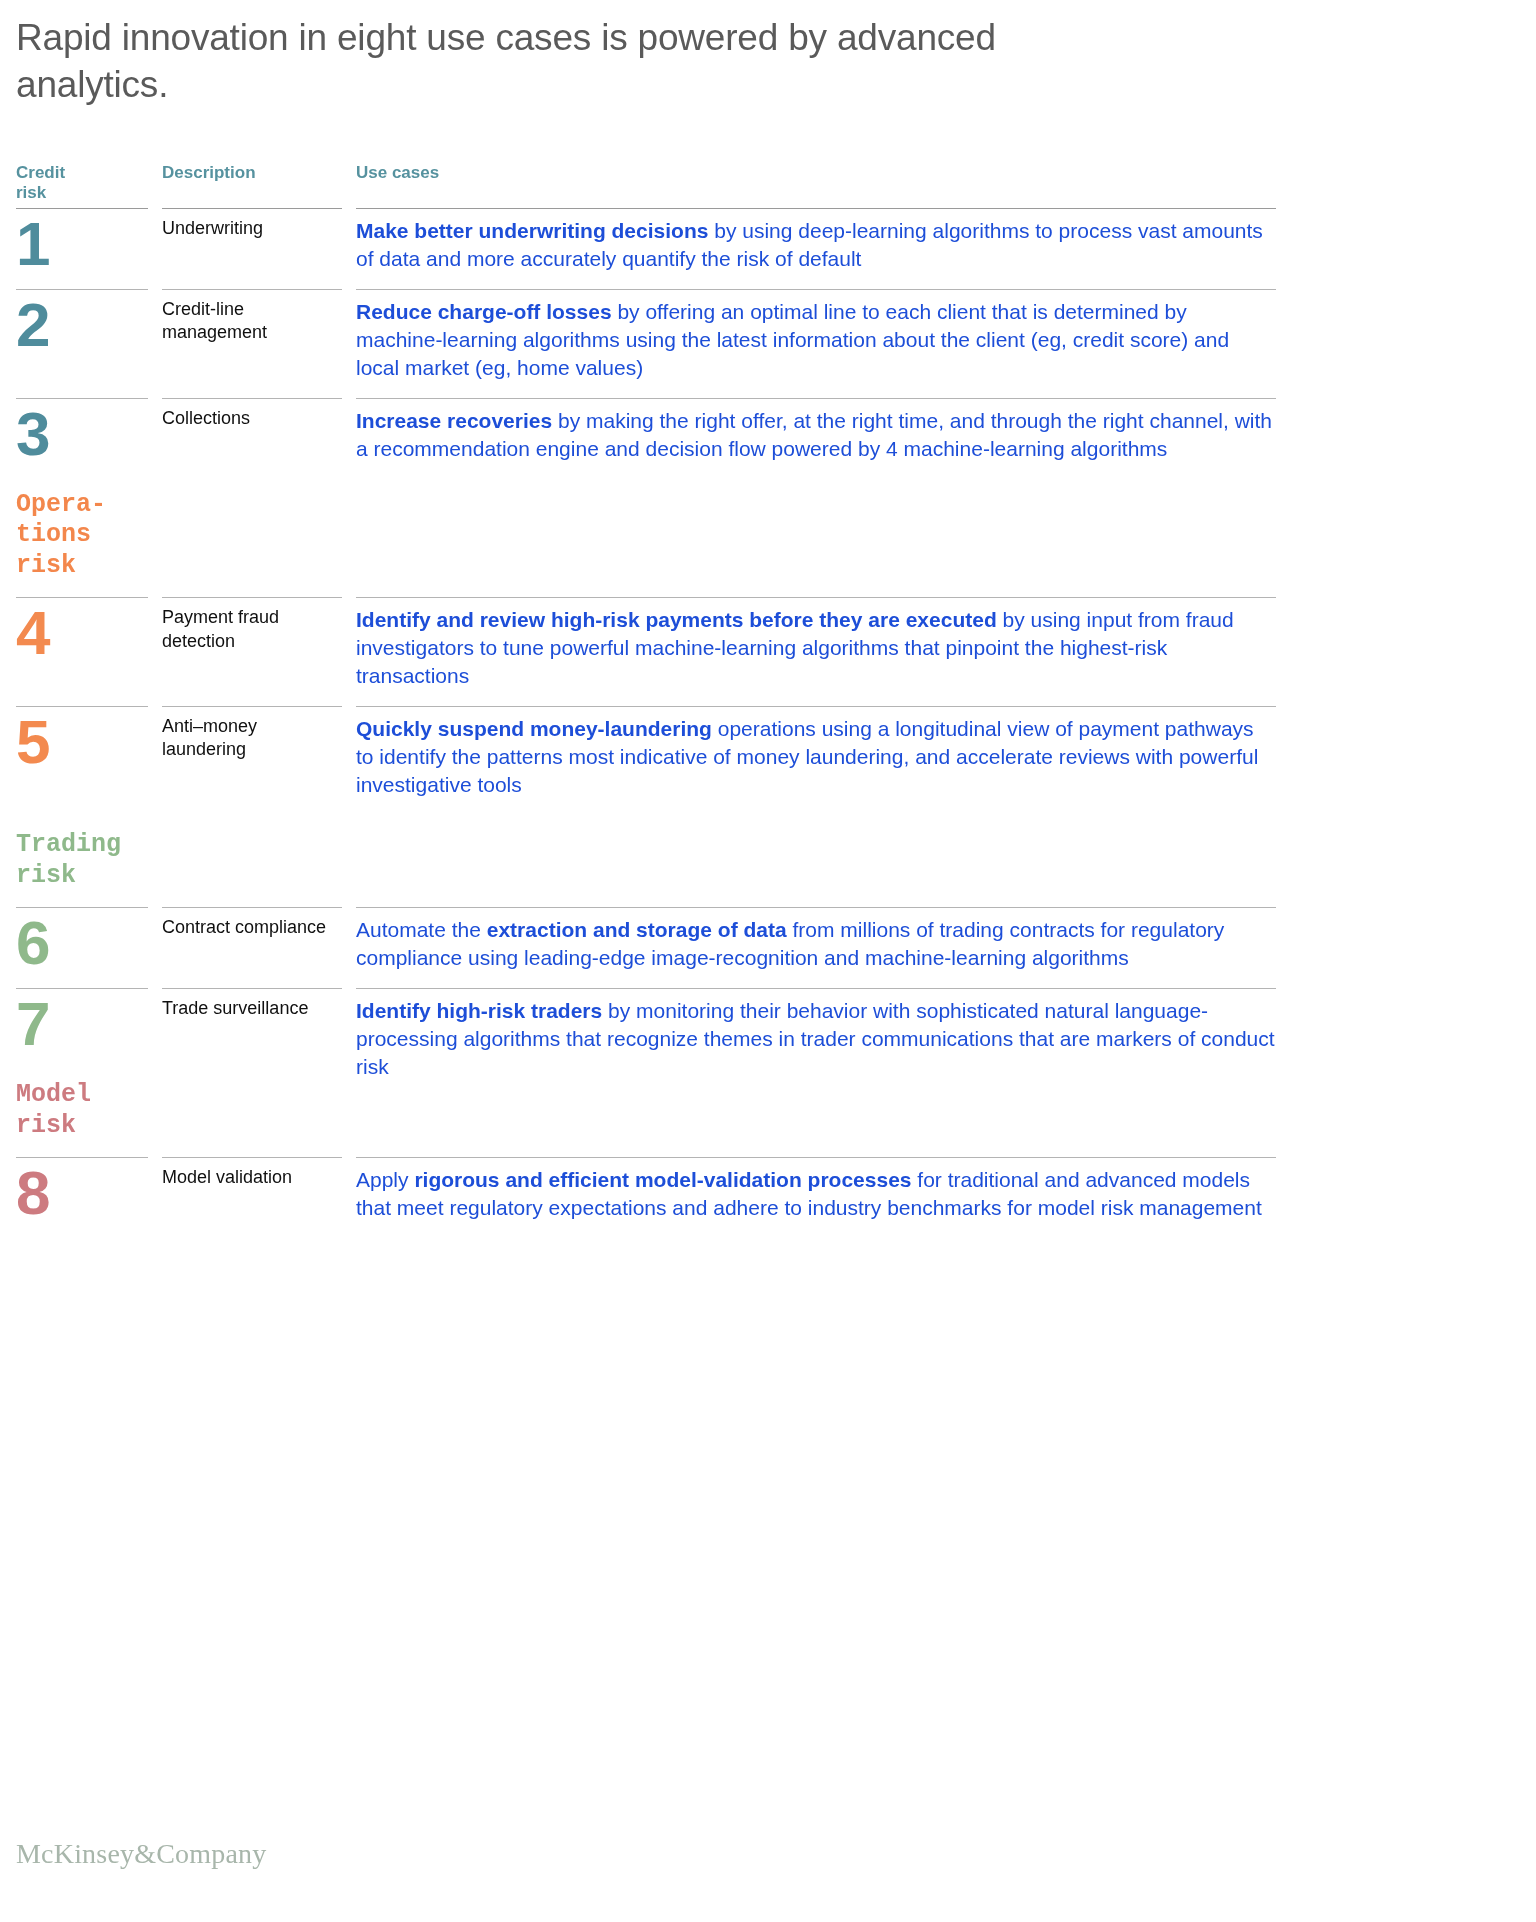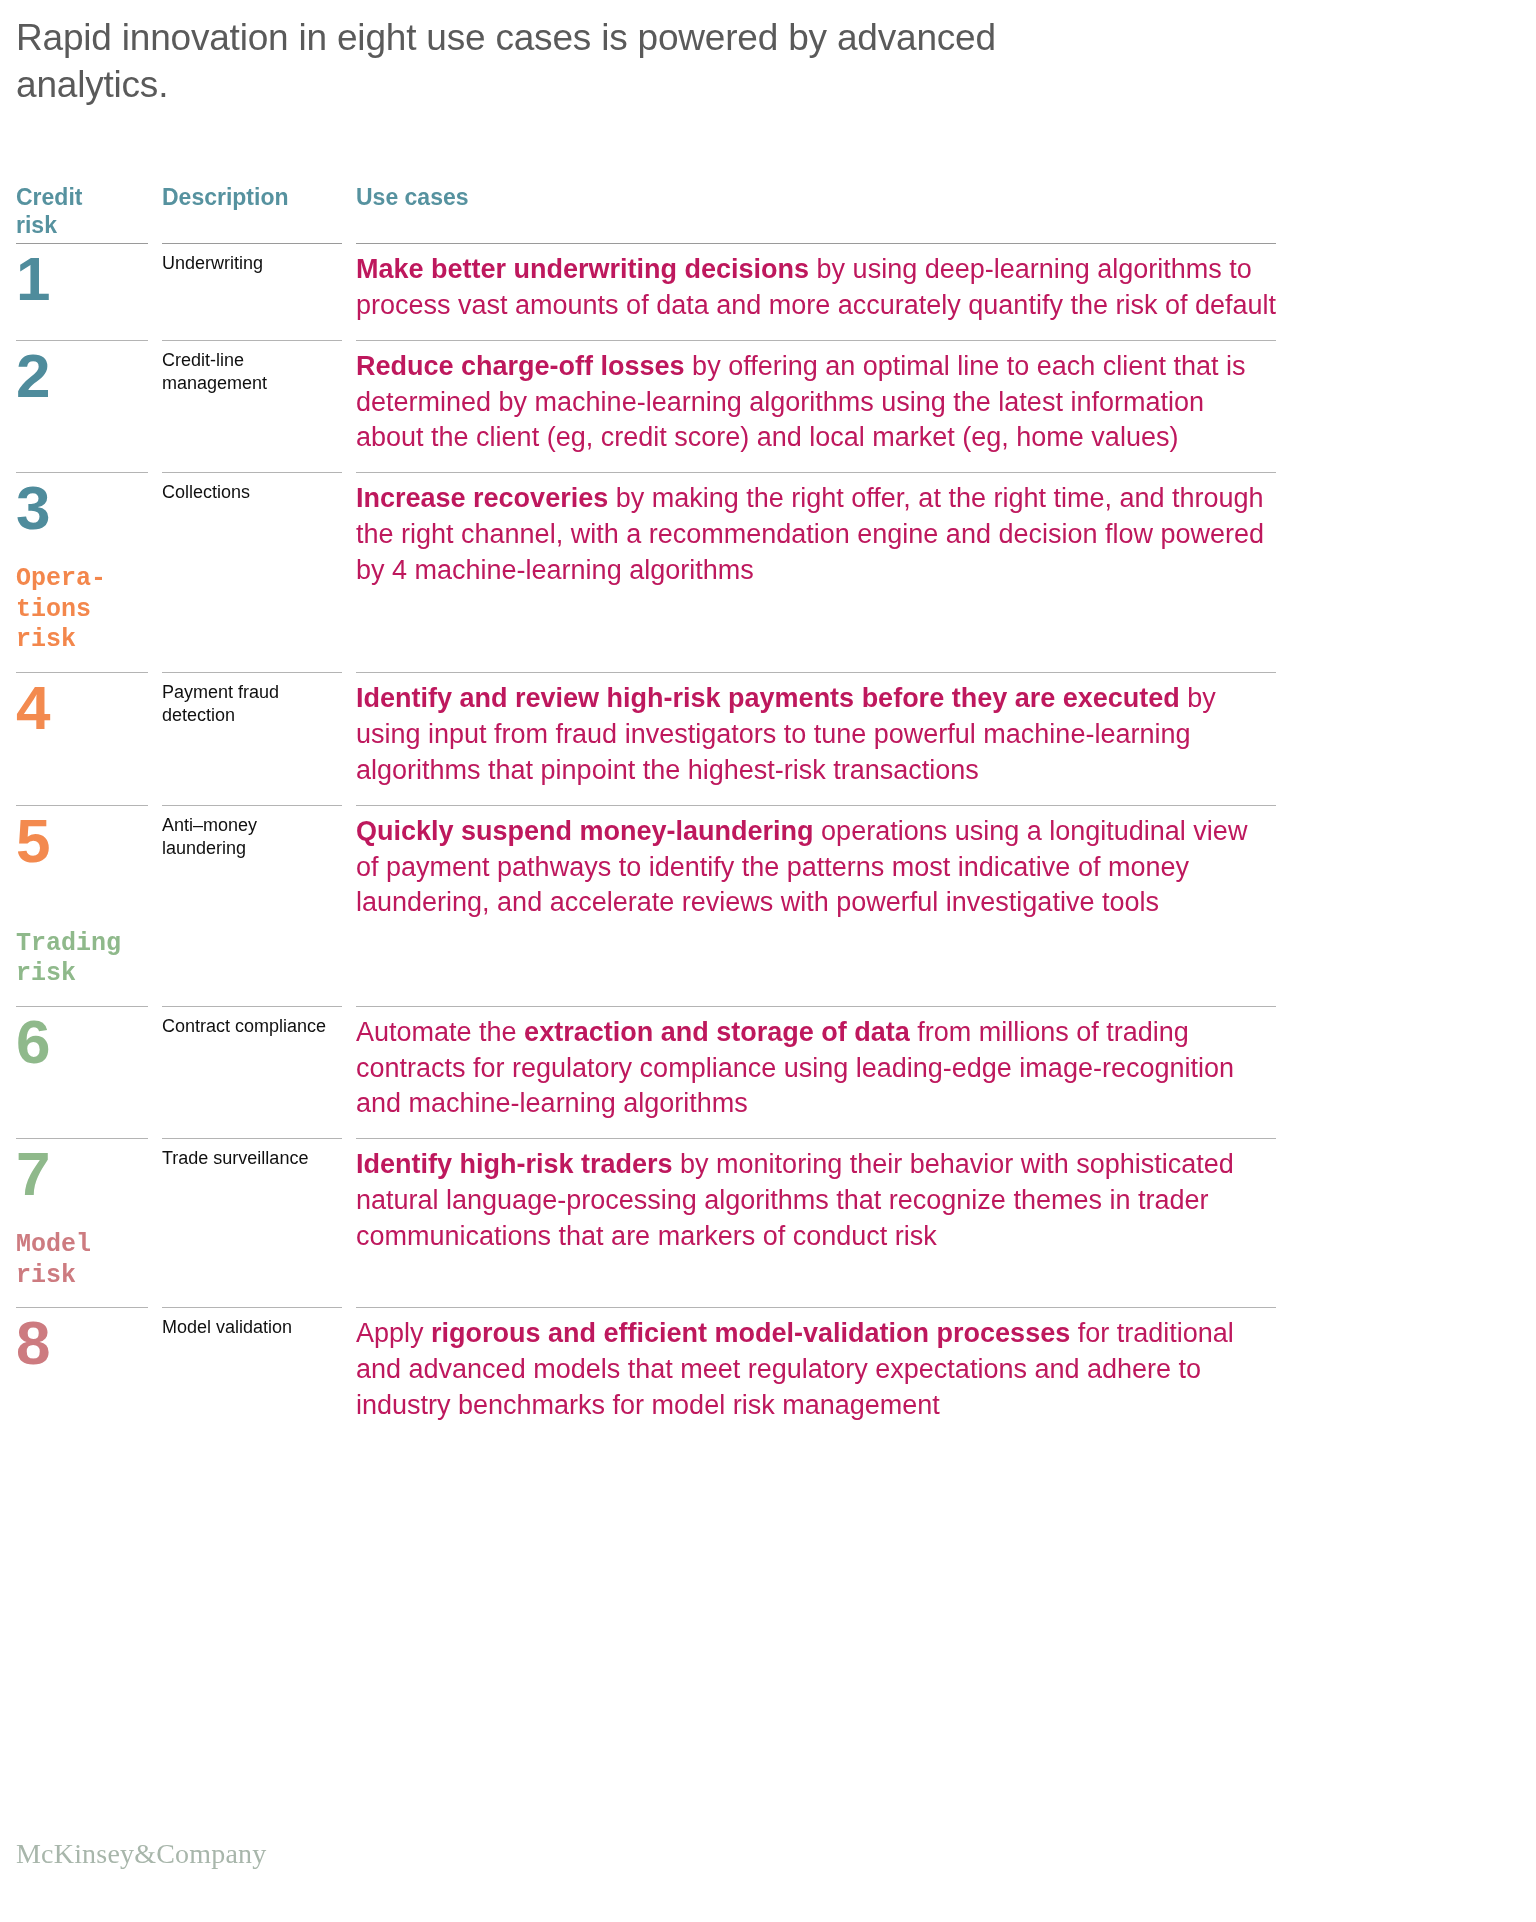--- a/index.html
+++ b/index.html
@@ -43,24 +43,23 @@
     display: grid;
     grid-template-columns: 132px 14px 180px 14px 920px;
     align-items: start;
   }
   .cell { box-sizing: border-box; }
 
   
   .hdr {
     color: #56929f;
     font-weight: 700;
-    font-size: 23px;
+    font-size: 17px;
     line-height: 1.22;
     padding-bottom: 4px;
-    margin-top: 20px;
   }
   .hdr.use { white-space: nowrap; }
 
   
   .rule {
     border-top: 1.5px solid #9a9a9a;
     height: 0;
     margin: 0;
   }
   .rule.thin { border-top: 1.5px solid #b4b4b4; }
@@ -94,23 +93,23 @@
   .desc {
     font-size: 18px;
     line-height: 1.30;
     color: #101010;
     padding-top: 8px;
     font-weight: 400;
   }
 
   
   .uc {
-    font-size: 27px;
+    font-size: 21px;
     line-height: 1.33;
-    color: #be185d;
+    color: #1d4ed8;
     padding-top: 8px;
     font-weight: 400;
   }
   .uc b { font-weight: 700; }
 
   
   .rowpad { padding-bottom: 16px; }
 
   
   .logo {

